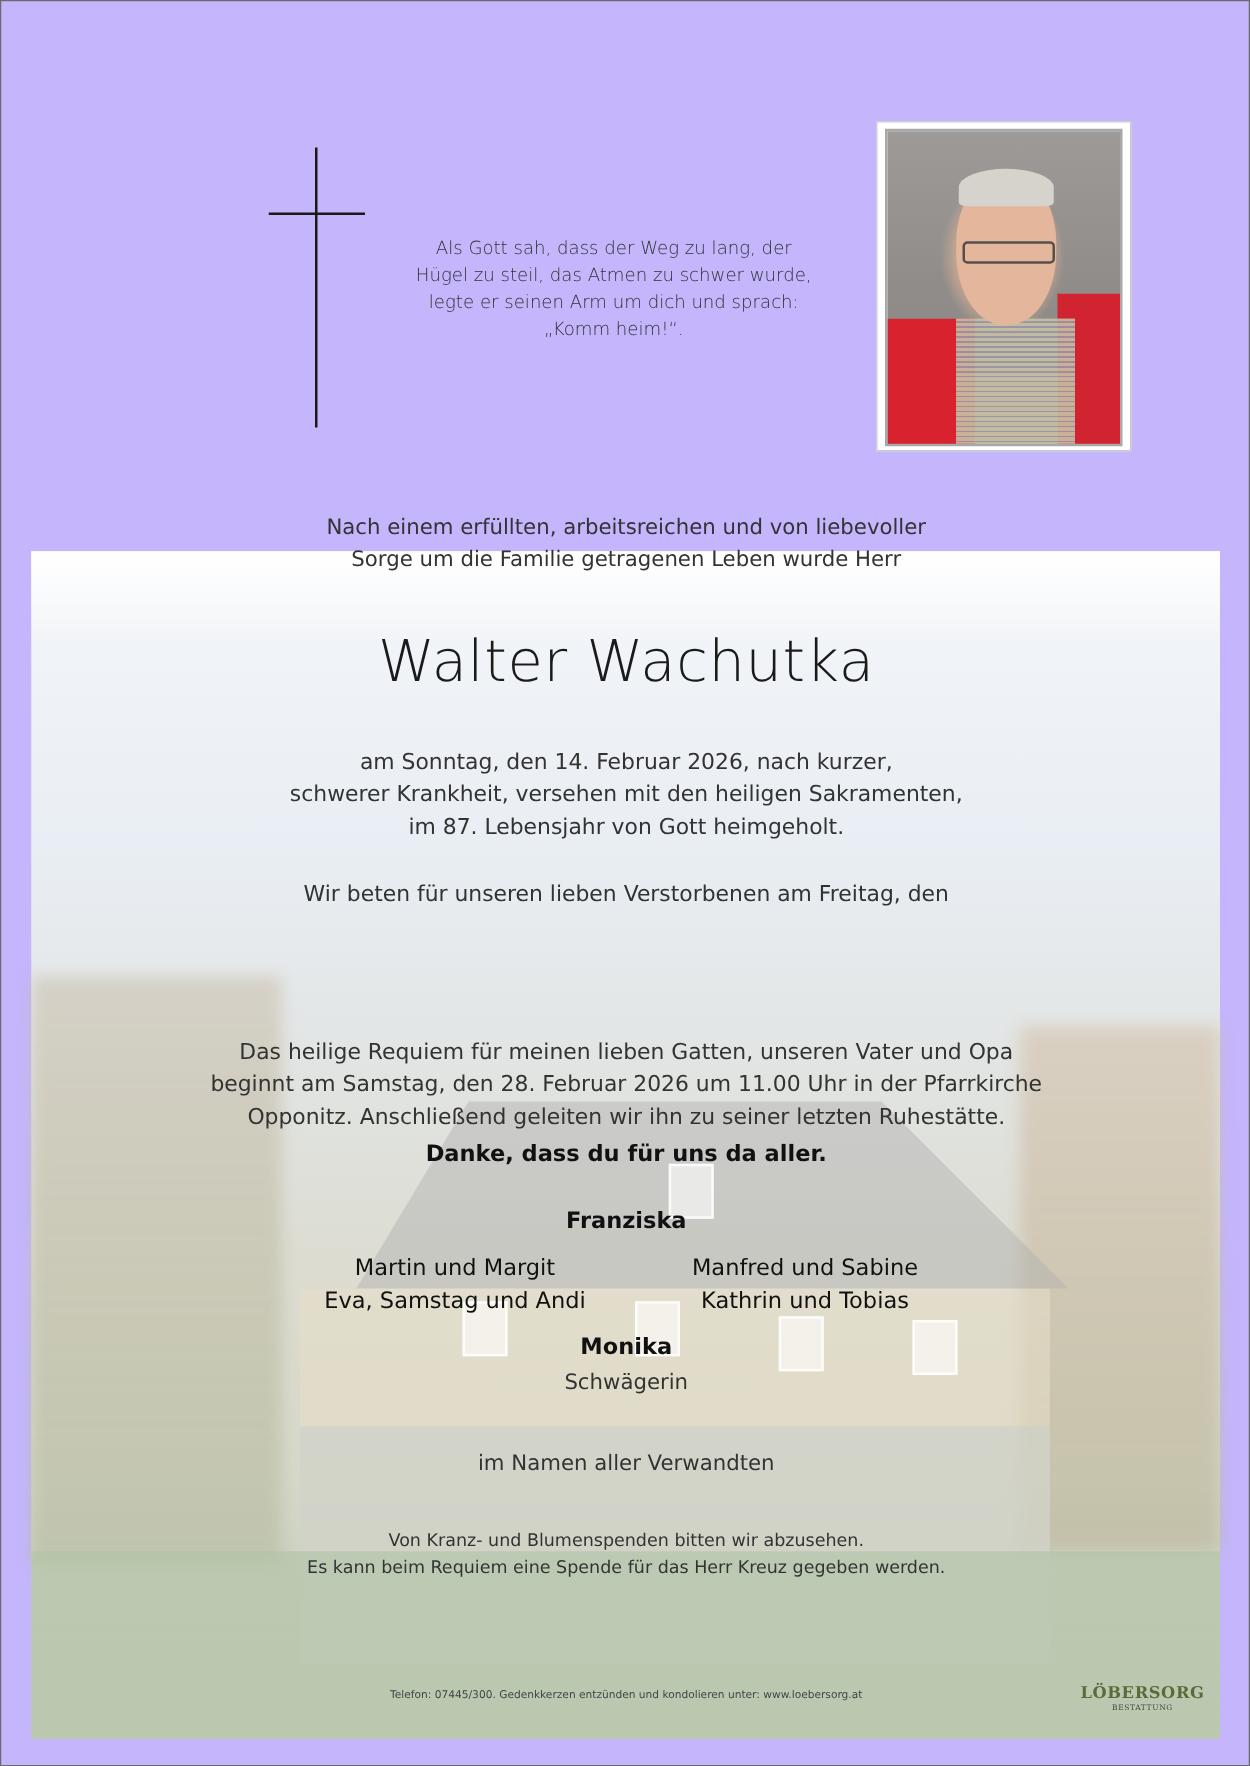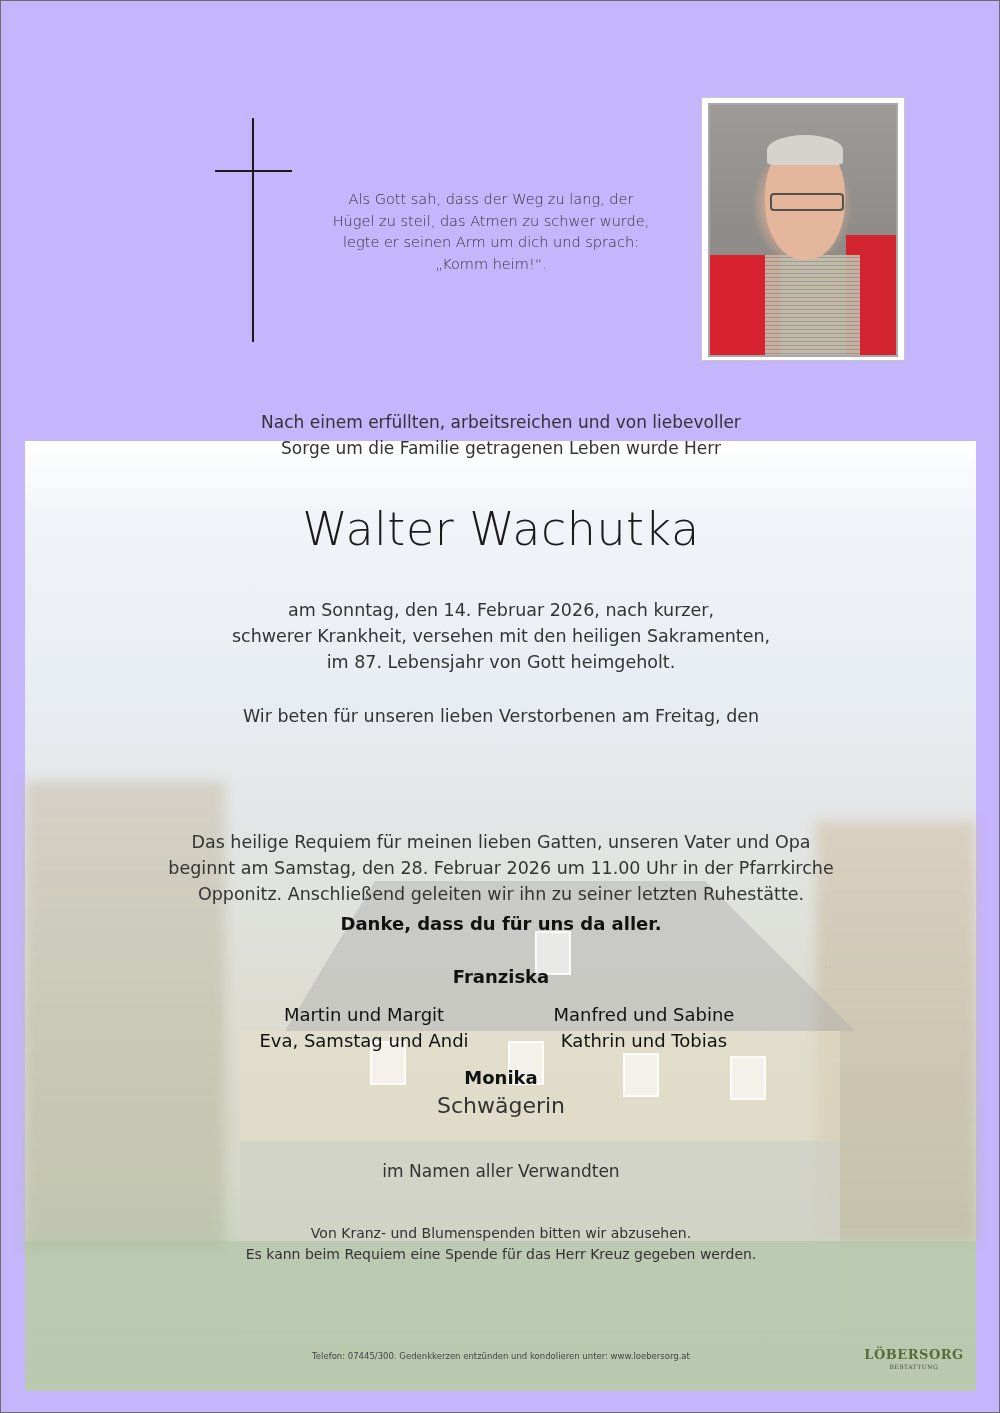--- a/index.html
+++ b/index.html
@@ -128,21 +128,21 @@
     .fam-franziska { top: 963px; }
     .fam-monika { top: 1064px; }
     .fam-col {
       position: absolute; top: 1001px; width: 300px; text-align: center;
       font-size: 18px; line-height: 26px; color: #111; font-weight: normal;
     }
     .fam-left { left: 213px; }
     .fam-right { left: 493px; }
     .relation {
       position: absolute; left: 300px; top: 1092px; width: 400px; text-align: center;
-      font-size: 22px; line-height: 26px; color: #333;
+      font-size: 17px; line-height: 26px; color: #333;
     }
     .all-relatives {
       position: absolute; left: 250px; top: 1143px; width: 500px; text-align: center;
       font-size: 17px; line-height: 26px; color: #333; margin-top: 14px;
     }
     .donations {
       position: absolute; left: 200px; top: 1222px; width: 600px; text-align: center;
       font-size: 14px; line-height: 21px; color: #333;
     }
     .contact {

